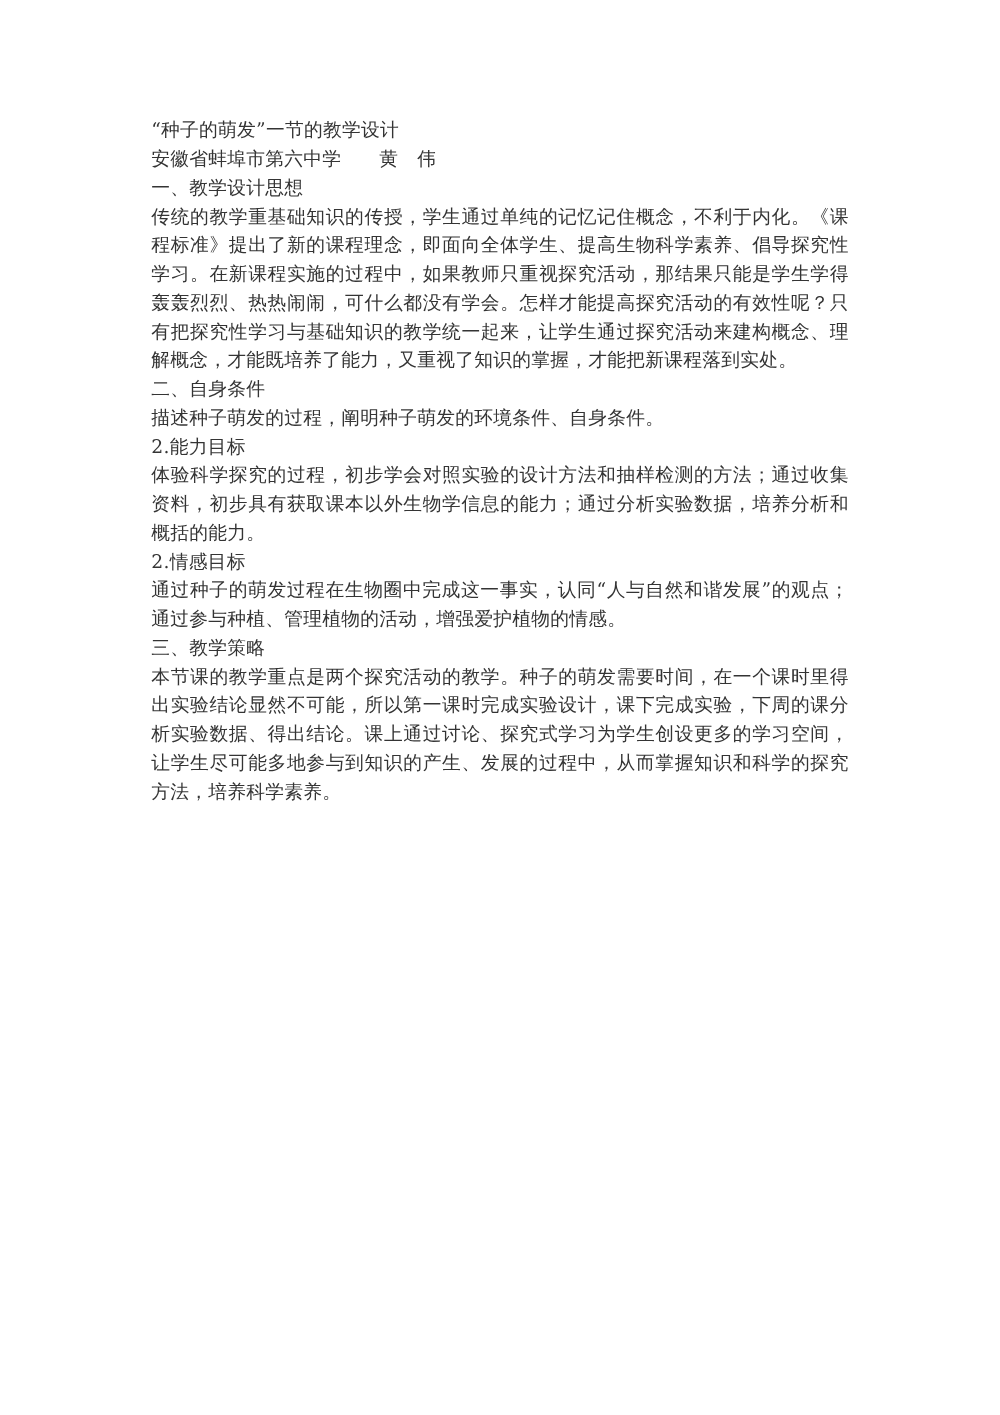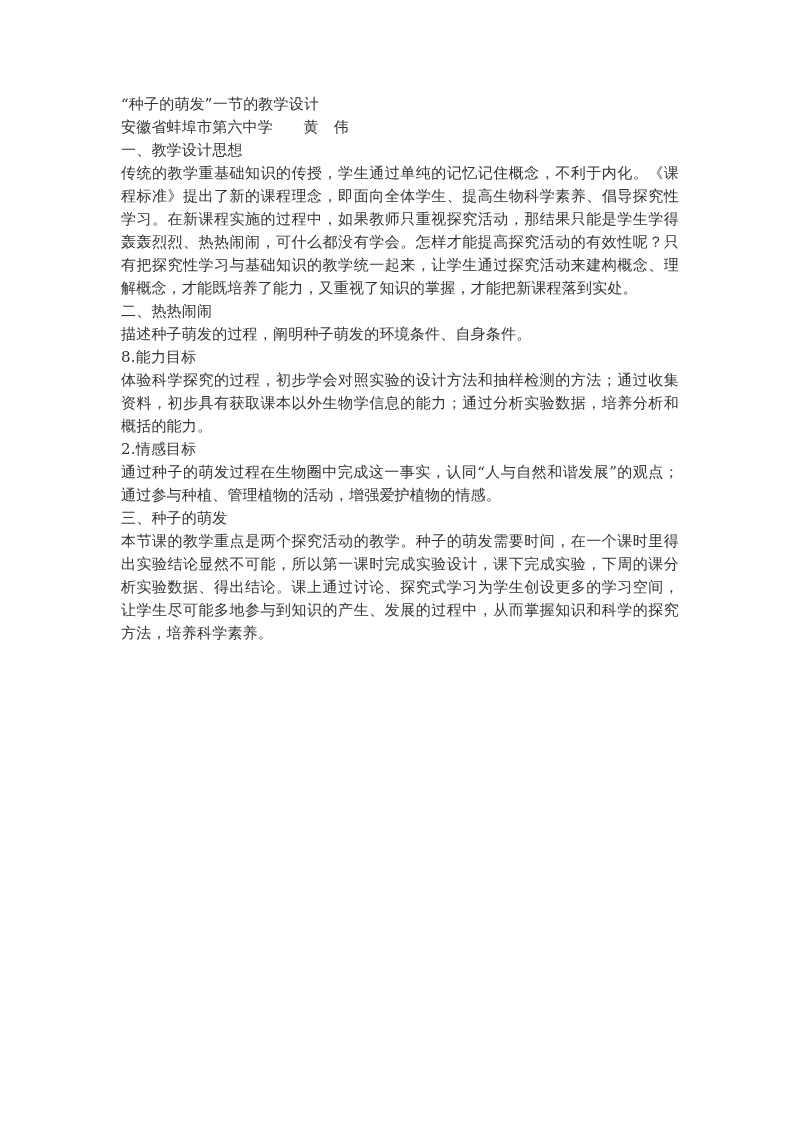--- a/index.html
+++ b/index.html
@@ -48,32 +48,32 @@
   <div class="content">
 
     <h1 class="doc-title">“种子的萌发”一节的教学设计</h1>
 
     <p class="block">安徽省蚌埠市第六中学　　黄　伟</p>
 
     <h2 class="block">一、教学设计思想</h2>
 
     <p class="block para">传统的教学重基础知识的传授，学生通过单纯的记忆记住概念，不利于内化。《课程标准》提出了新的课程理念，即面向全体学生、提高生物科学素养、倡导探究性学习。在新课程实施的过程中，如果教师只重视探究活动，那结果只能是学生学得轰轰烈烈、热热闹闹，可什么都没有学会。怎样才能提高探究活动的有效性呢？只有把探究性学习与基础知识的教学统一起来，让学生通过探究活动来建构概念、理解概念，才能既培养了能力，又重视了知识的掌握，才能把新课程落到实处。</p>
 
-    <h2 class="block">二、热热闹闹</h2>
+    <h2 class="block">二、自身条件</h2>
 
 
     <p class="block para">描述种子萌发的过程，阐明种子萌发的环境条件、自身条件。</p>
 
-    <h3 class="block">8.能力目标</h3>
+    <h3 class="block">2.能力目标</h3>
 
     <p class="block para">体验科学探究的过程，初步学会对照实验的设计方法和抽样检测的方法；通过收集资料，初步具有获取课本以外生物学信息的能力；通过分析实验数据，培养分析和概括的能力。</p>
 
     <h3 class="block">2.情感目标</h3>
 
     <p class="block para">通过种子的萌发过程在生物圈中完成这一事实，认同“人与自然和谐发展”的观点；通过参与种植、管理植物的活动，增强爱护植物的情感。</p>
 
-    <h2 class="block">三、种子的萌发</h2>
+    <h2 class="block">三、教学策略</h2>
 
     <p class="block para">本节课的教学重点是两个探究活动的教学。种子的萌发需要时间，在一个课时里得出实验结论显然不可能，所以第一课时完成实验设计，课下完成实验，下周的课分析实验数据、得出结论。课上通过讨论、探究式学习为学生创设更多的学习空间，让学生尽可能多地参与到知识的产生、发展的过程中，从而掌握知识和科学的探究方法，培养科学素养。</p>
 
 
   </div>
 </div>
 
 </body></html>

